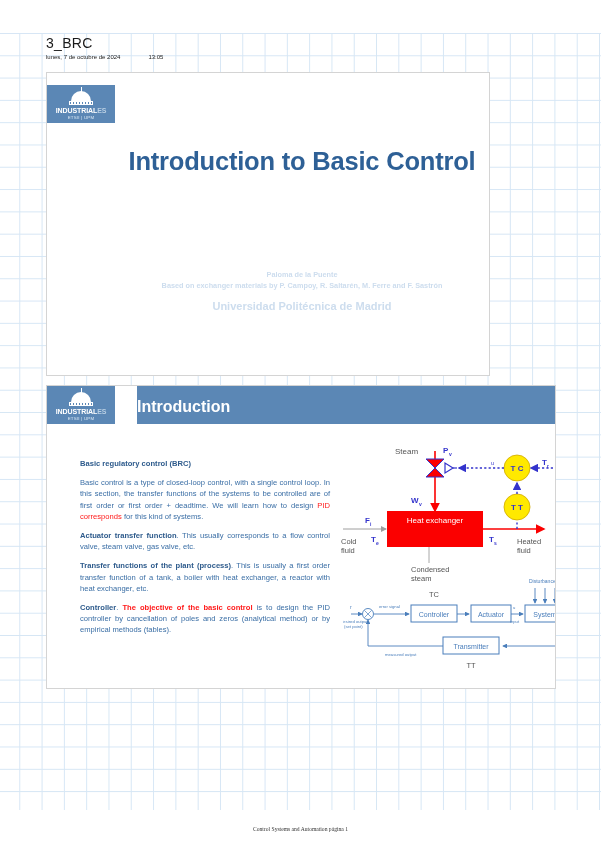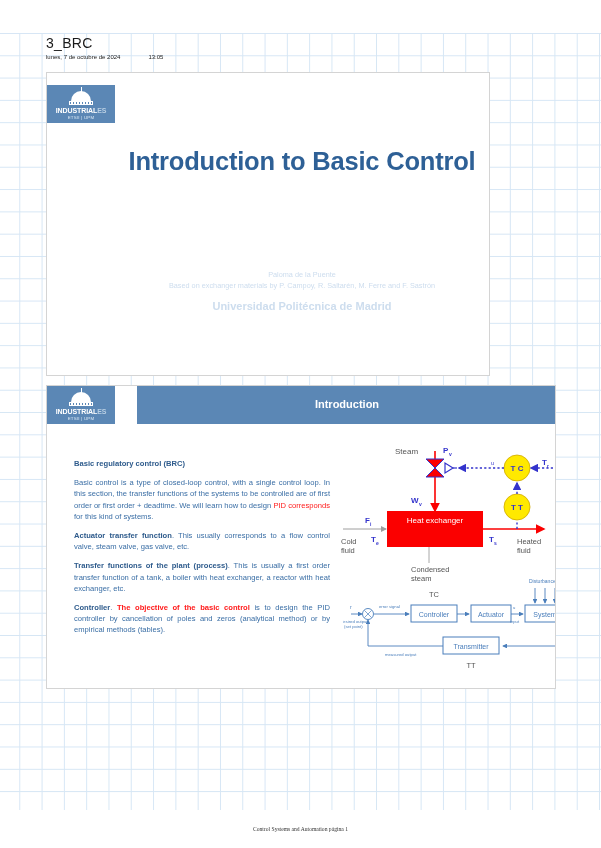--- a/index.html
+++ b/index.html
@@ -82,42 +82,42 @@
     font-size:4.4px;color:#dce9f4;letter-spacing:.2px;line-height:6px;
   }
 
   
   #slide1-title{
     position:absolute;left:0;top:74px;width:510px;text-align:center;
     font-size:25.5px;font-weight:bold;color:#2e6096;letter-spacing:-0.2px;
   }
   #slide1-authors{
     position:absolute;left:0;top:196px;width:510px;text-align:center;
-    color:#cdddee;font-size:7.3px;font-weight:normal;line-height:11px;
+    color:#cdddee;font-size:7.3px;font-weight:bold;line-height:11px;
   }
   #slide1-university{
     position:absolute;left:0;top:227px;width:510px;text-align:center;
     color:#cdddee;font-size:11px;font-weight:bold;
   }
 
   
   #slide2-banner{
     position:absolute;left:90px;top:0px;width:420px;height:38px;background:#5b87b5;
   }
   #slide2-banner-title{
-    position:absolute;left:0;top:12px;width:420px;text-align:center;
-    color:#ffffff;font-size:11px;font-weight:bold;
+    position:absolute;left:0;top:12px;width:420px;text-align:left;
+    color:#ffffff;font-size:16px;font-weight:bold;
   }
 
   
   #slide2-text{
     position:absolute;left:25px;top:72px;width:258px;
     font-size:7.6px;line-height:11.2px;color:#3a6ea5;text-align:justify;
   }
-  #slide2-text p{margin:0 0 8px 2px;}
+  #slide2-text p{margin:0 0 8px 8px;}
   #slide2-text .hd{font-weight:bold;color:#2e5b8c;}
   #slide2-text .red{color:#ff1a1a;font-weight:bold;}
   #slide2-text .red-plain{color:#ff1a1a;}
 
   
   #figure-heat-exchanger{
     position:absolute;left:292px;top:55px;width:218px;height:140px;
   }
   #figure-block-diagram{
     position:absolute;left:296px;top:190px;width:214px;height:95px;

